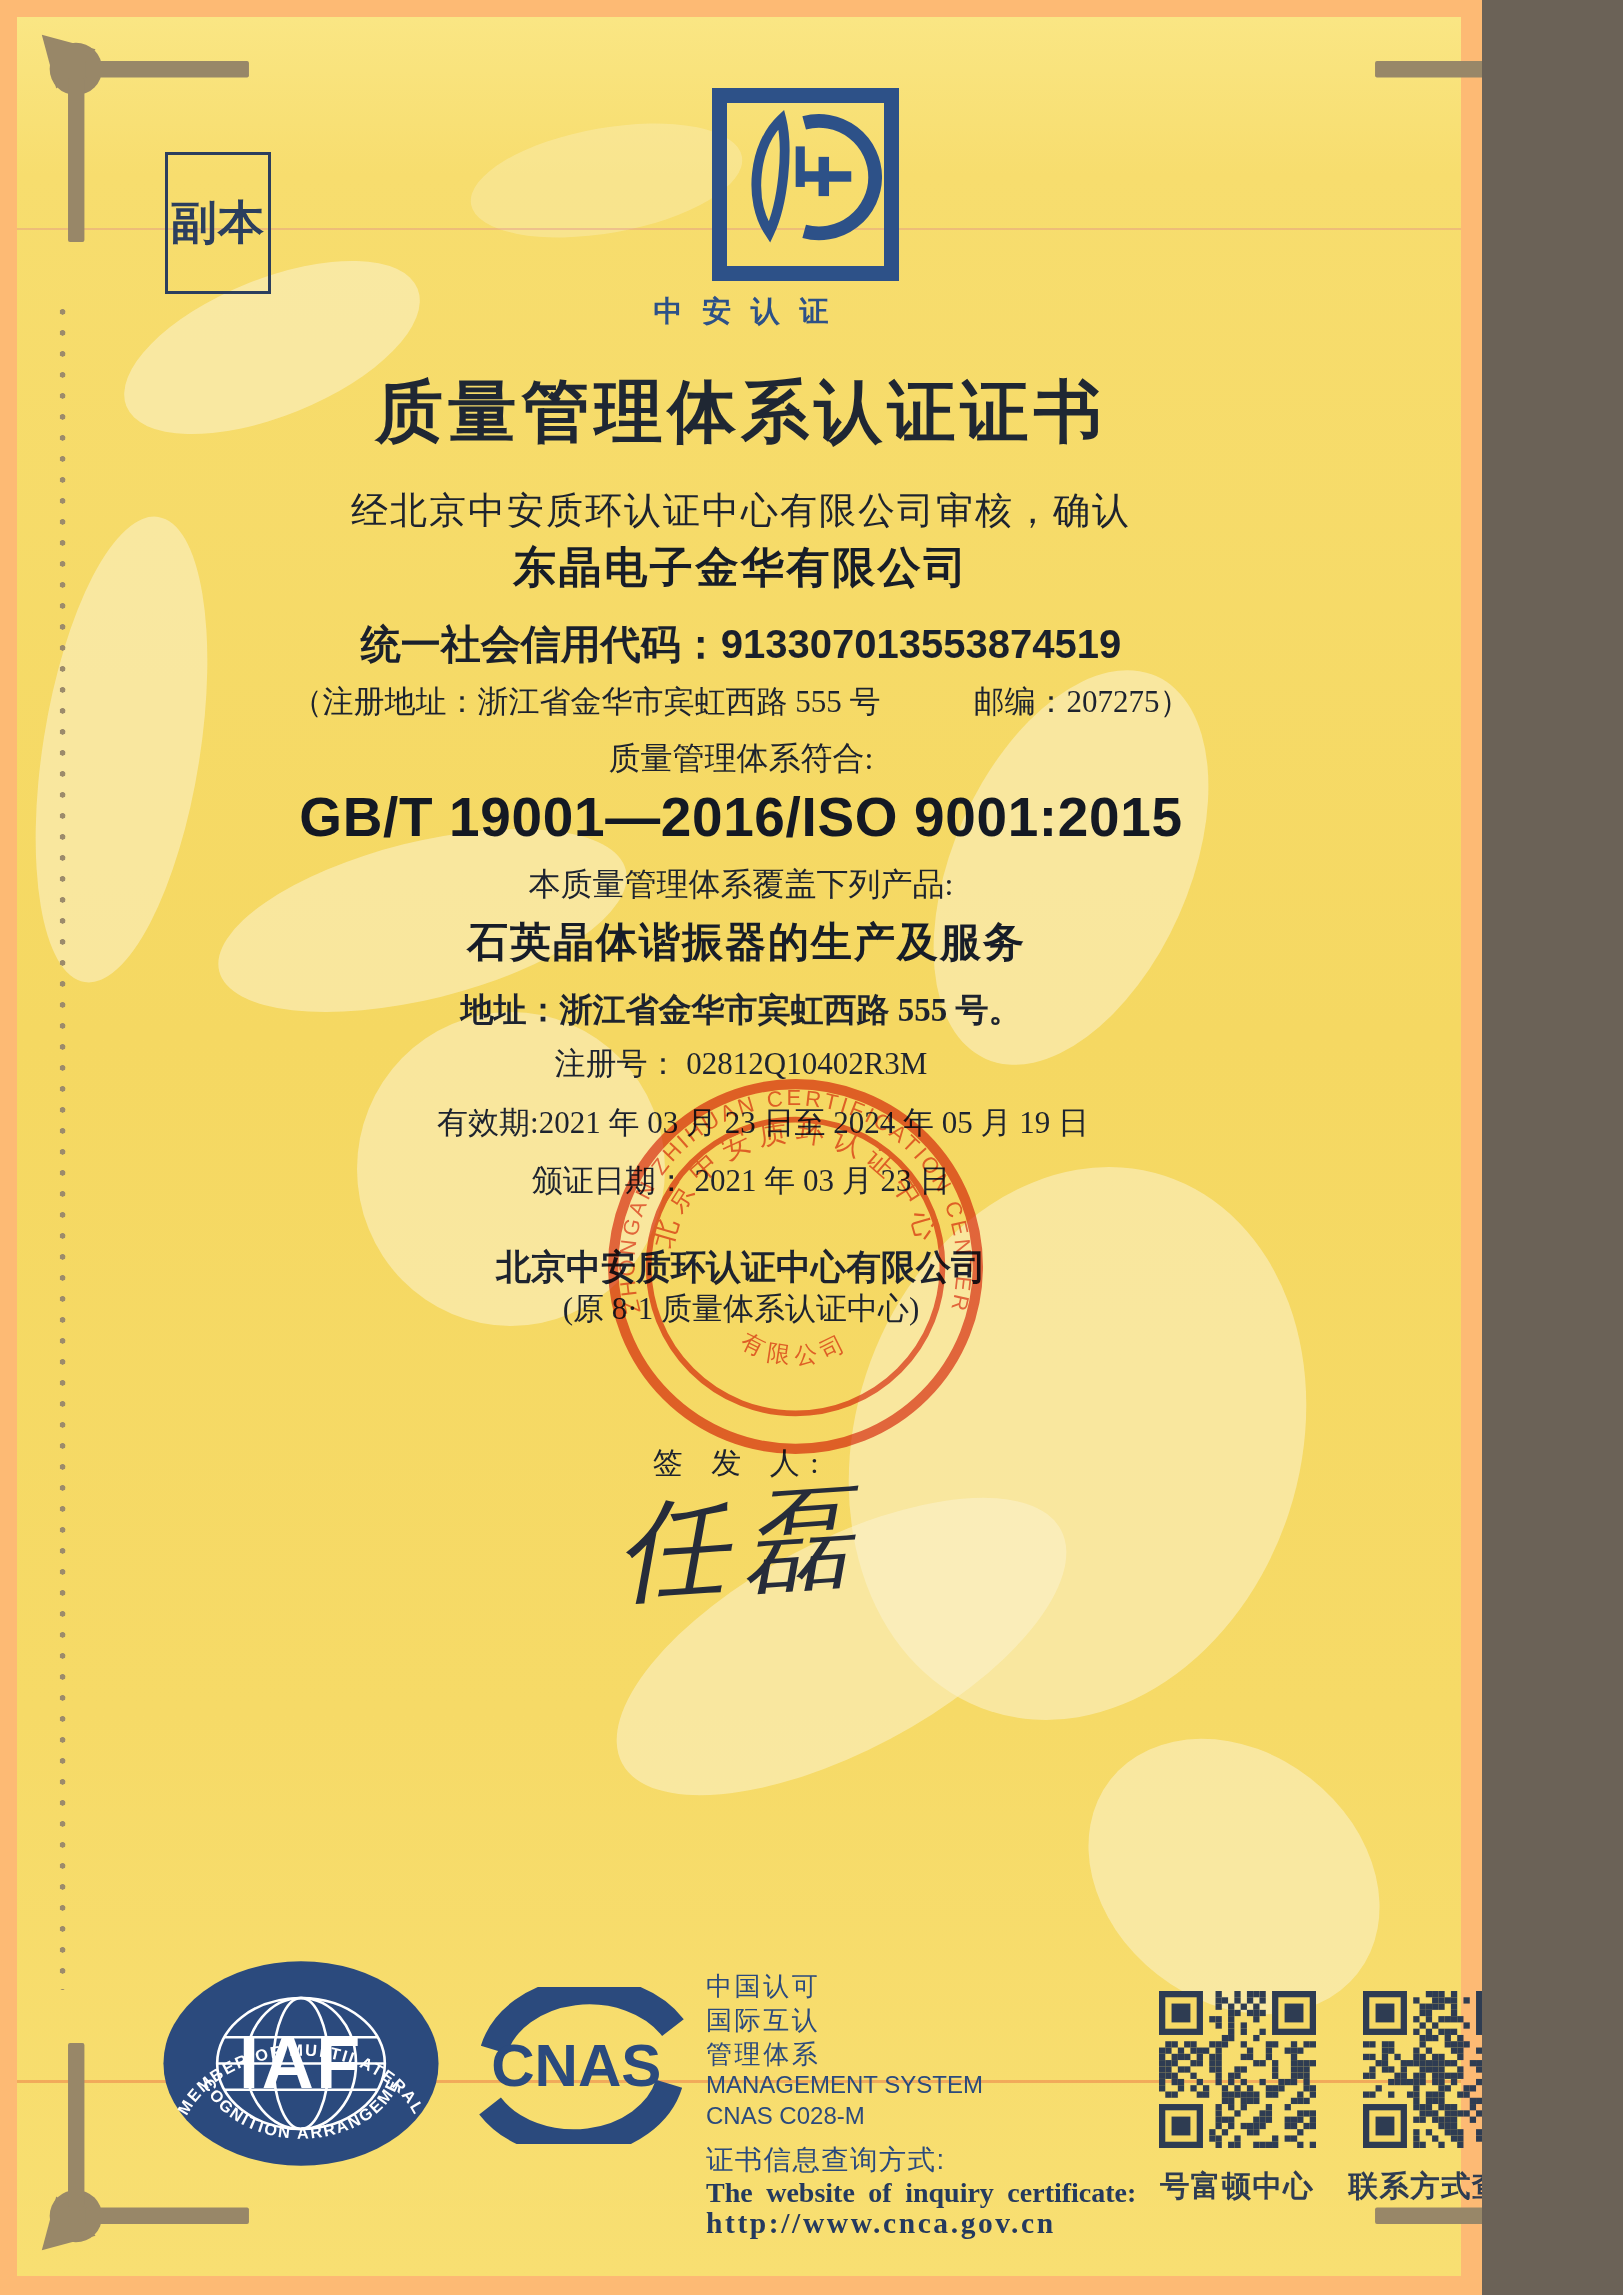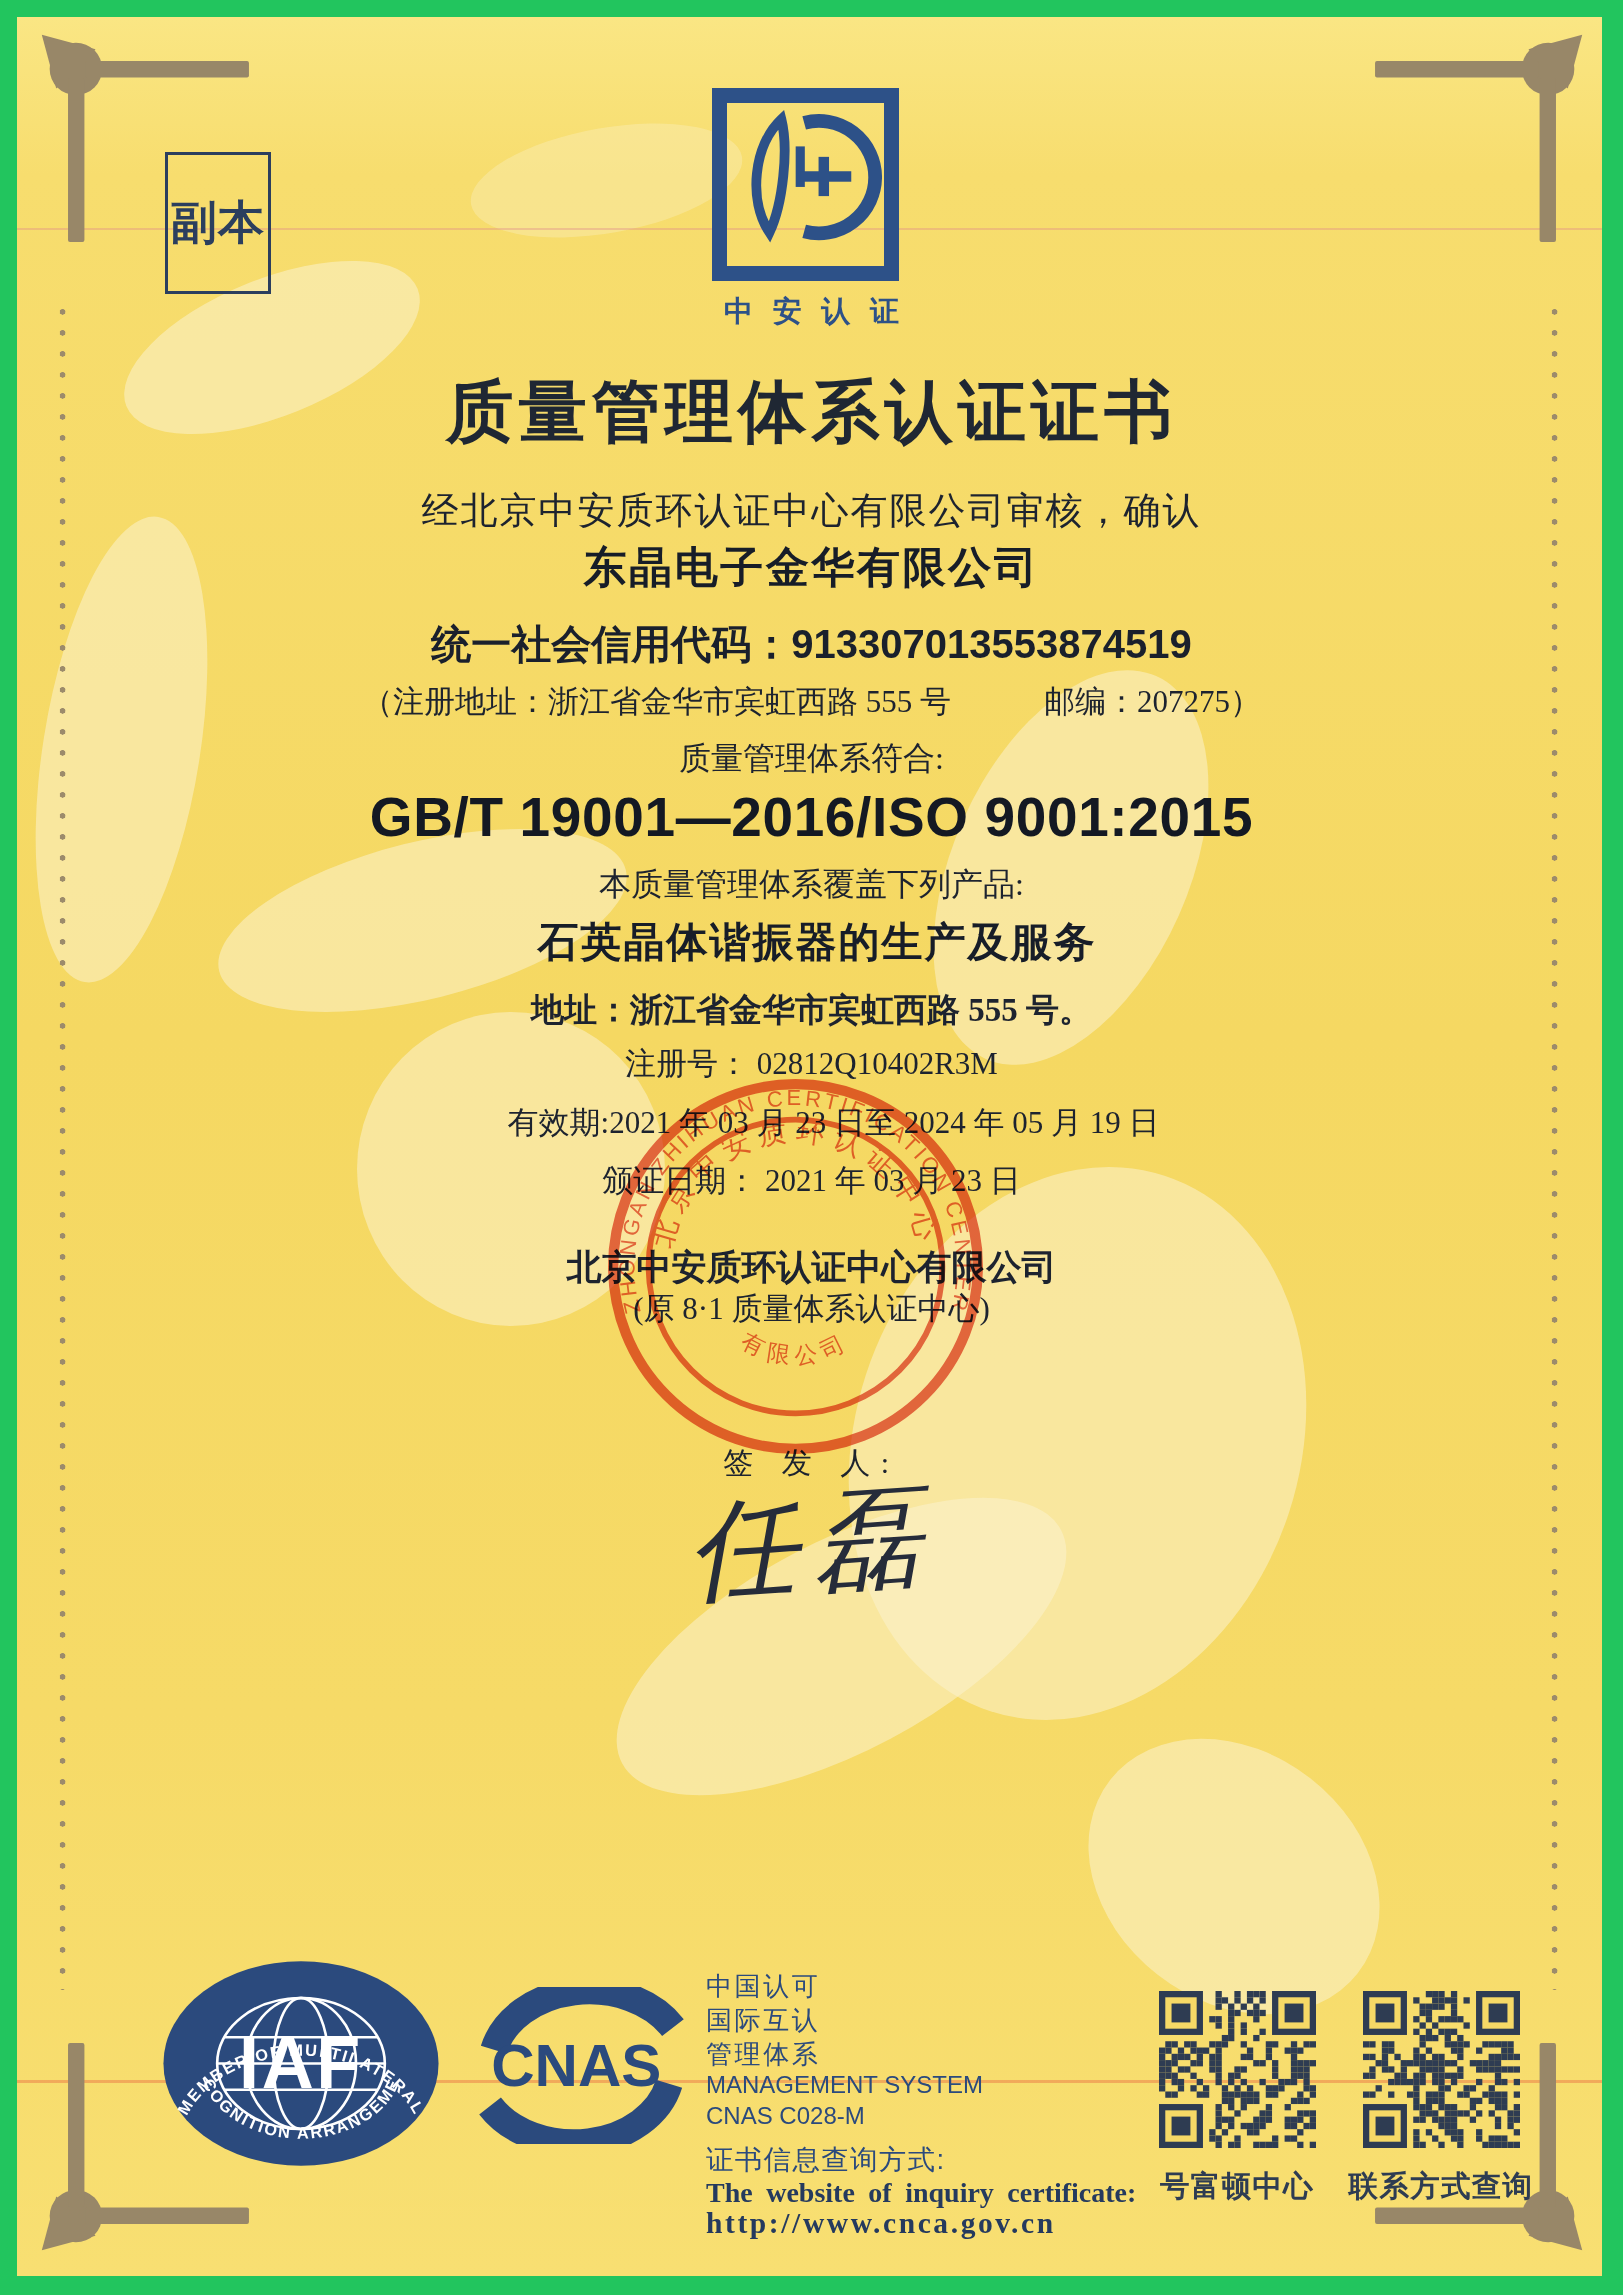--- a/index.html
+++ b/index.html
@@ -1,18 +1,18 @@
 <!DOCTYPE html>
 <html style="font-size:10.5px"><head>
 <meta charset="utf-8">
 <style>
   html,body{margin:0;padding:0;background:#6b6257;}
   .page{
-    position:relative; width:1623px; height:2295px; overflow:hidden;
-    background:#22c55e;
+    position:relative; width:1482px; height:2295px; overflow:hidden;
+    background:#fdba74;
     font-family:"Liberation Serif","DejaVu Serif",serif;
   }
   .paper{
     position:absolute; left:17px; top:17px; right:21px; bottom:19px;
     background:linear-gradient(180deg,#fae684 0%,#f7dd6e 7%,#f5d862 45%,#f6da67 75%,#f8df72 100%);
     overflow:hidden;
   }
   
   .wm{position:absolute;background:rgba(252,243,206,.55);border-radius:50%;}
   .scanline{position:absolute;left:0;right:0;}

